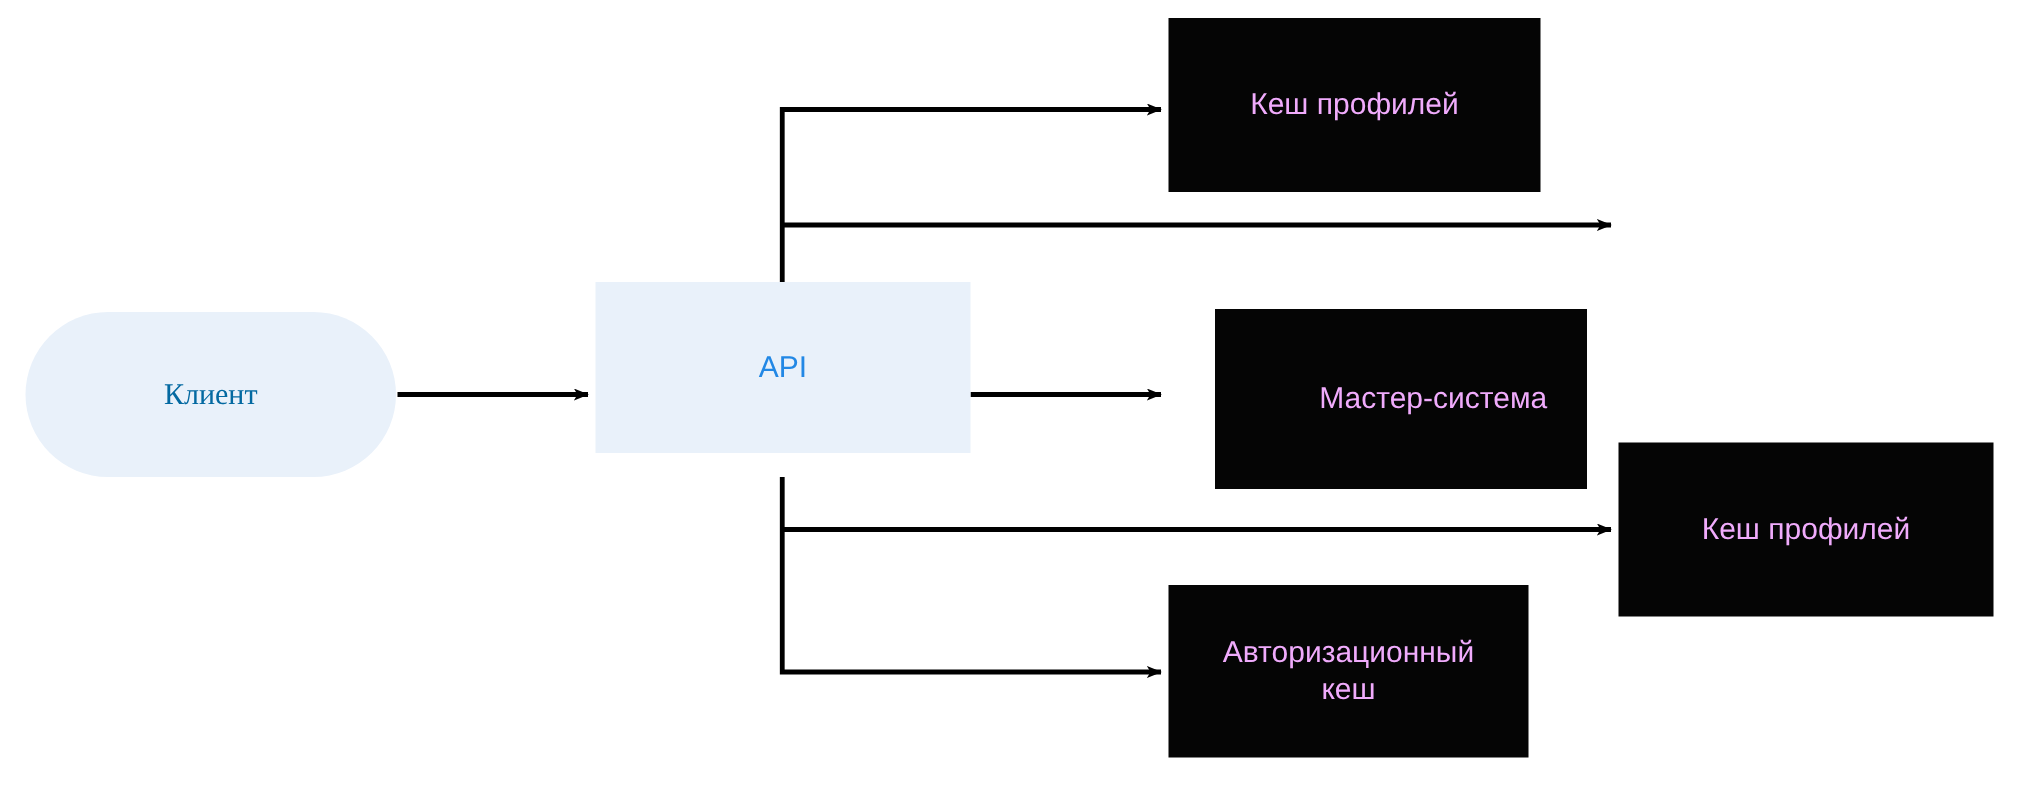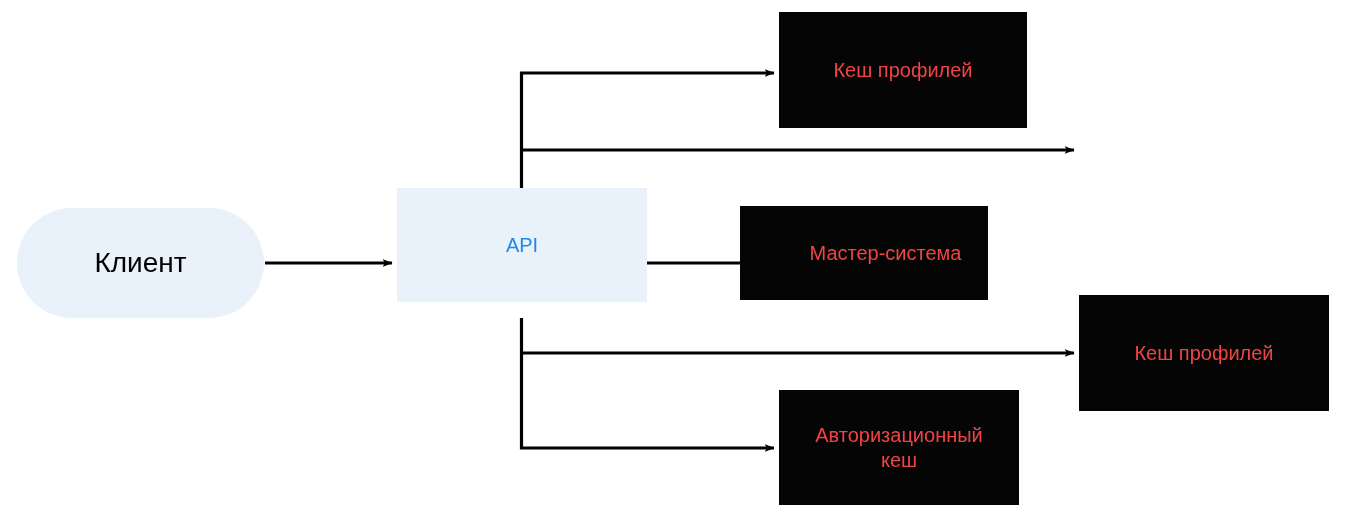--- a/index.html
+++ b/index.html
@@ -39,56 +39,57 @@
     padding: 0 10px;
   }
   
   #node-client {
     left: 17px;
     top: 208px;
     width: 247px;
     height: 110px;
     background: #e9f1fa;
     border-radius: 55px;
-    color: #000000;
-    font-size: 28px;
+    color: #0369a1;
+    font-size: 20px;
+    font-family: Liberation Serif, serif;
   }
   
   #node-api {
     left: 397px;
     top: 188px;
     width: 250px;
     height: 114px;
     background: #e9f1fa;
     color: #2288e5;
     font-size: 20px;
   }
   
   .node-dark {
     background: #050505;
-    color: #ef4444;
+    color: #f0abfc;
     font-size: 20px;
   }
   #node-profile-cache-top {
     left: 779px;
     top: 12px;
     width: 248px;
     height: 116px;
   }
   #node-catalog-cache {
     left: 1079px;
     top: 91px;
     width: 250px;
     height: 116px;
   }
   #node-master-system {
-    left: 740px;
+    left: 810px;
     top: 206px;
     width: 248px;
-    height: 94px;
+    height: 120px;
     padding-left: 43px;
   }
   #node-profile-cache-bottom {
     left: 1079px;
     top: 295px;
     width: 250px;
     height: 116px;
   }
   #node-auth-cache {
     left: 779px;

